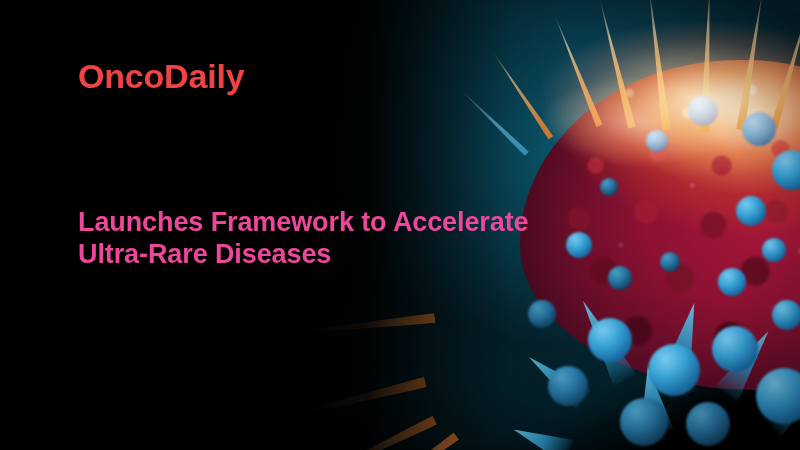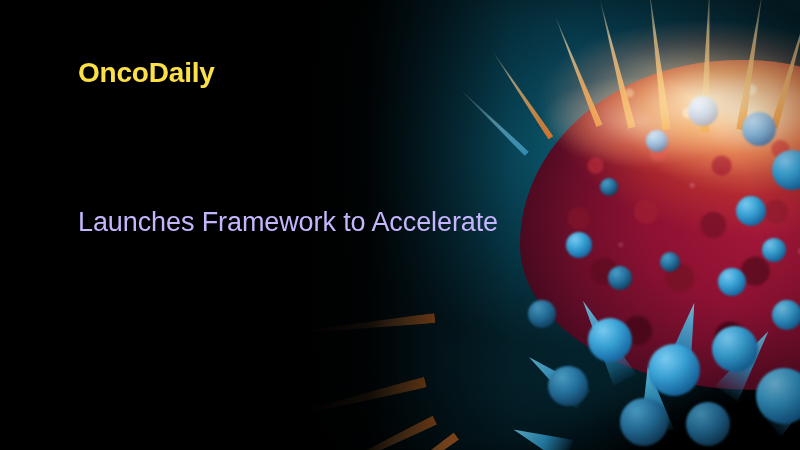--- a/index.html
+++ b/index.html
@@ -134,46 +134,46 @@
   .bg-vignette {
     background:
       radial-gradient(ellipse 85% 95% at 50% 50%, rgba(0,0,0,0) 52%, rgba(0,0,0,0.5) 88%, rgba(0,0,0,0.78) 100%);
   }
 
   
   .logo {
     position: absolute;
     left: 78px;
     top: 57px;
-    font-size: 28px;
+    font-size: 34px;
     font-weight: bold;
-    color: #fde047;
+    color: #ef4444;
     letter-spacing: -0.2px;
     white-space: nowrap;
   }
   .headline-block {
     position: absolute;
     left: 78px;
     top: 196px;
     width: 520px;
   }
   .kicker {
     font-size: 100px;
     font-weight: bold;
     line-height: 0.86;
     color: #0d80c8;
     letter-spacing: -2px;
     margin: 0;
   }
   .subhead {
     margin: 10px 0 9px 0;
     font-size: 27px;
-    font-weight: 400;
+    font-weight: 700;
     line-height: 1.19;
-    color: #c4b5fd;
+    color: #ec4899;
     letter-spacing: -0.1px;
   }
   .subhead span { display: block; }
 </style>
 </head>
 <body>
 
 <div id="stage">
 
   <div class="art-layer bg-teal"></div>
@@ -229,16 +229,17 @@
 
   <div class="art-layer bg-glow"></div>
   <div class="art-layer bg-scrim"></div>
   <div class="art-layer bg-vignette"></div>
 
   <div class="logo">OncoDaily</div>
 
   <div class="headline-block">
     <div class="subhead">
       <span>Launches Framework to Accelerate</span>
+      <span>Ultra-Rare Diseases</span>
     </div>
   </div>
 
 </div>
 
 </body></html>

